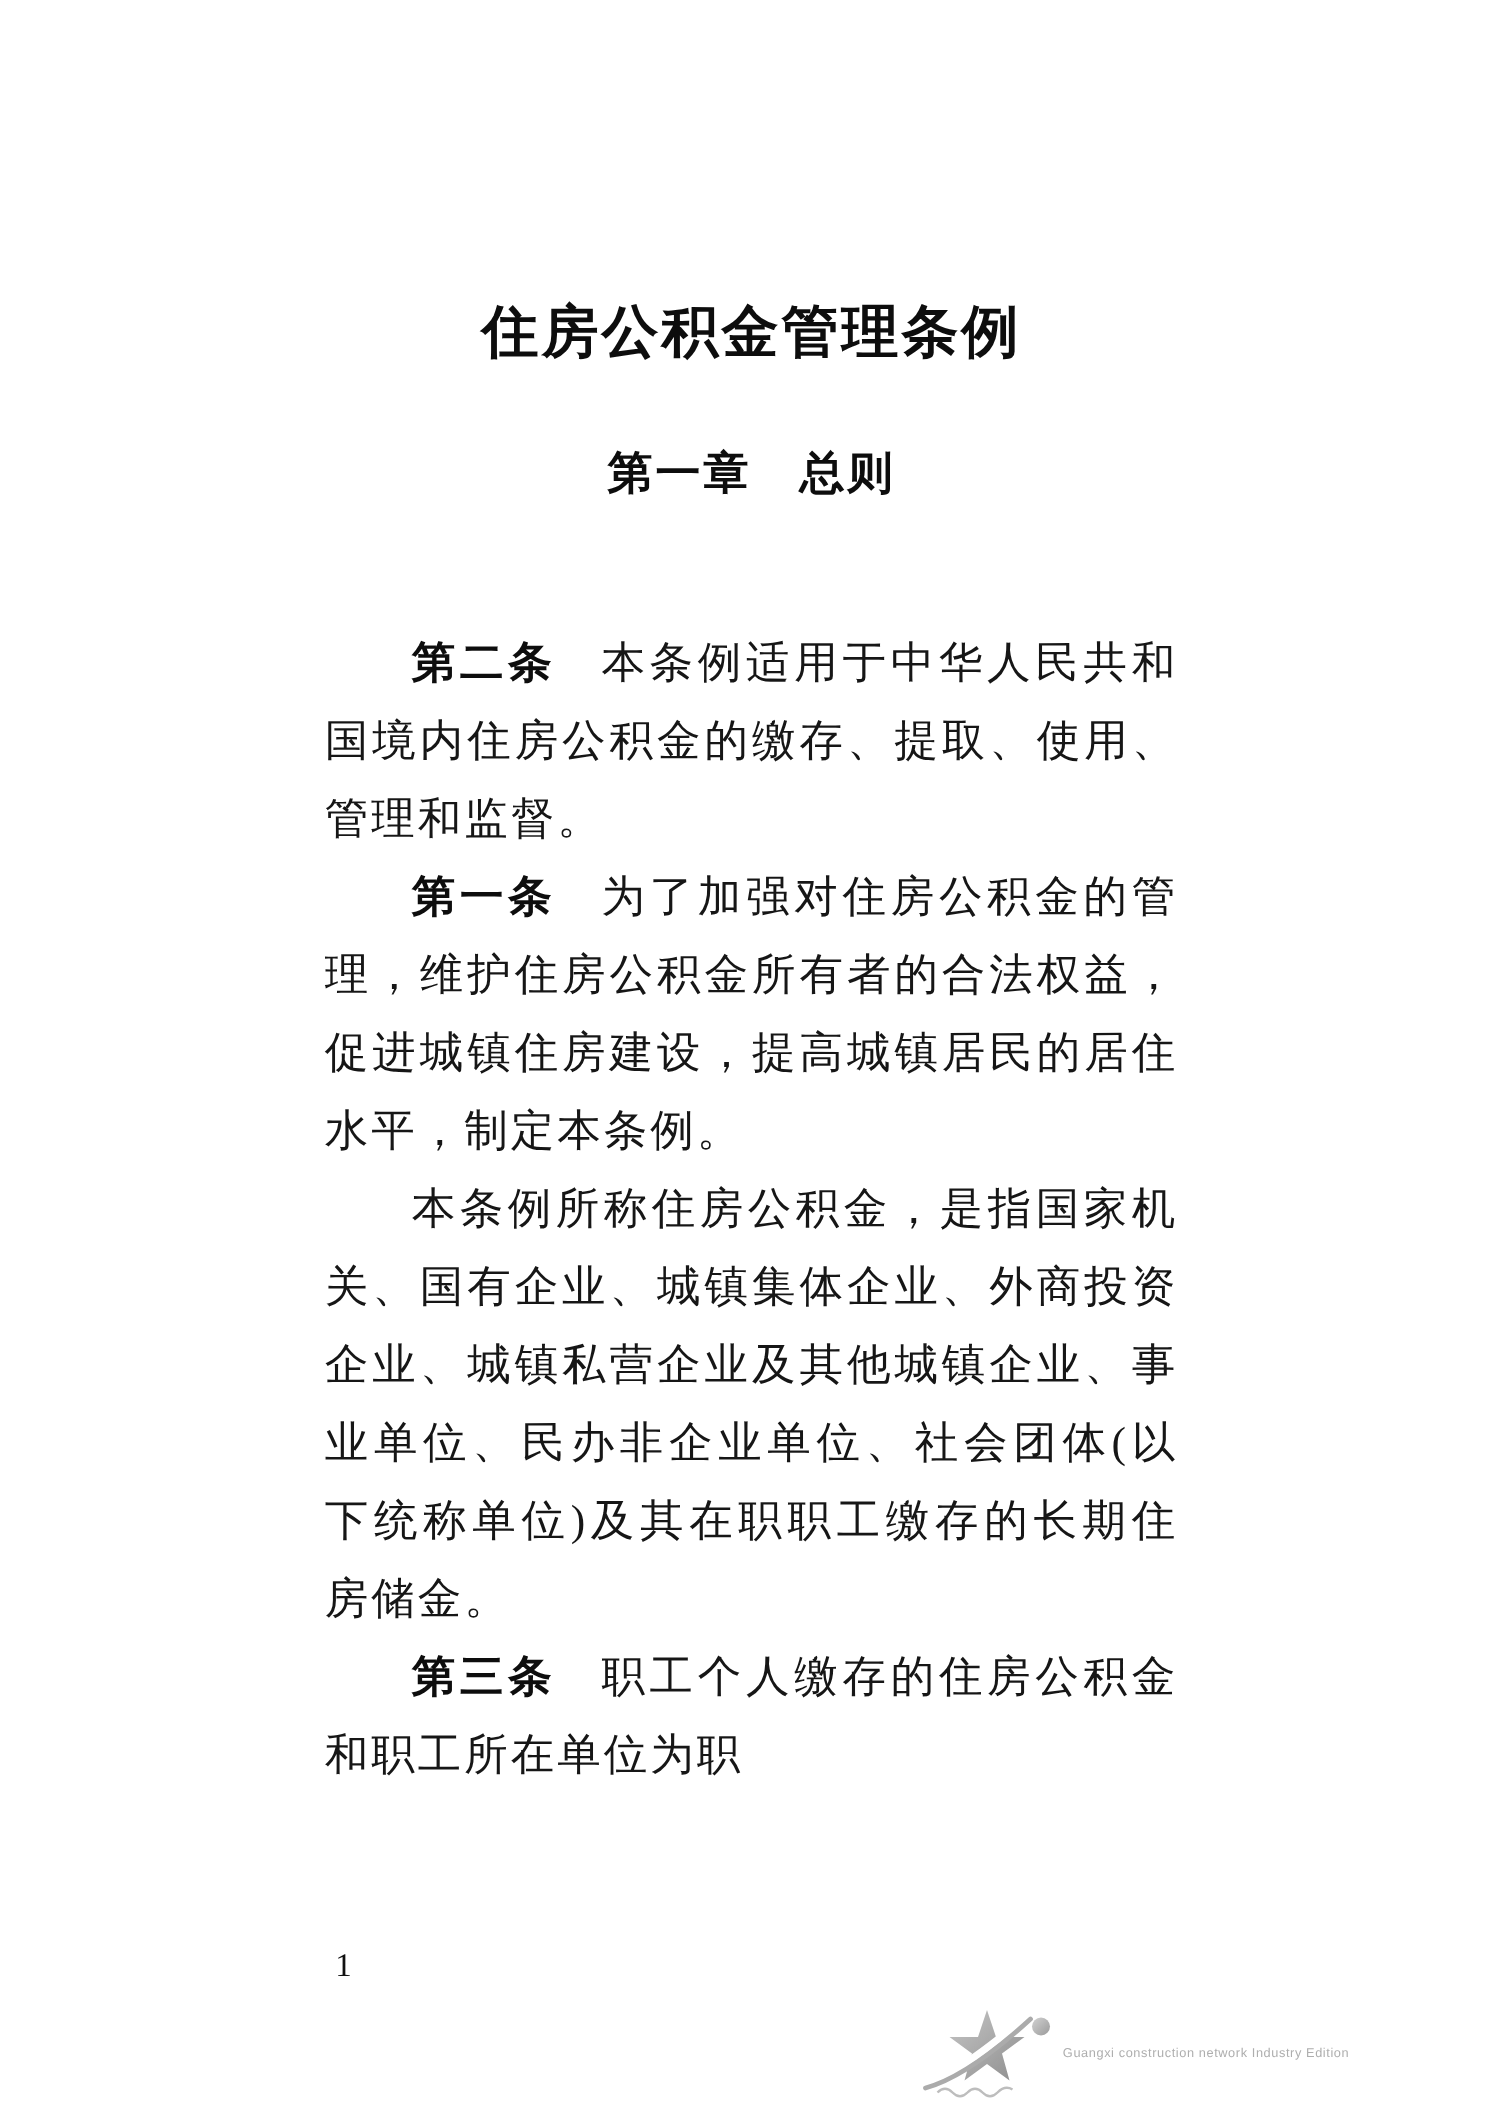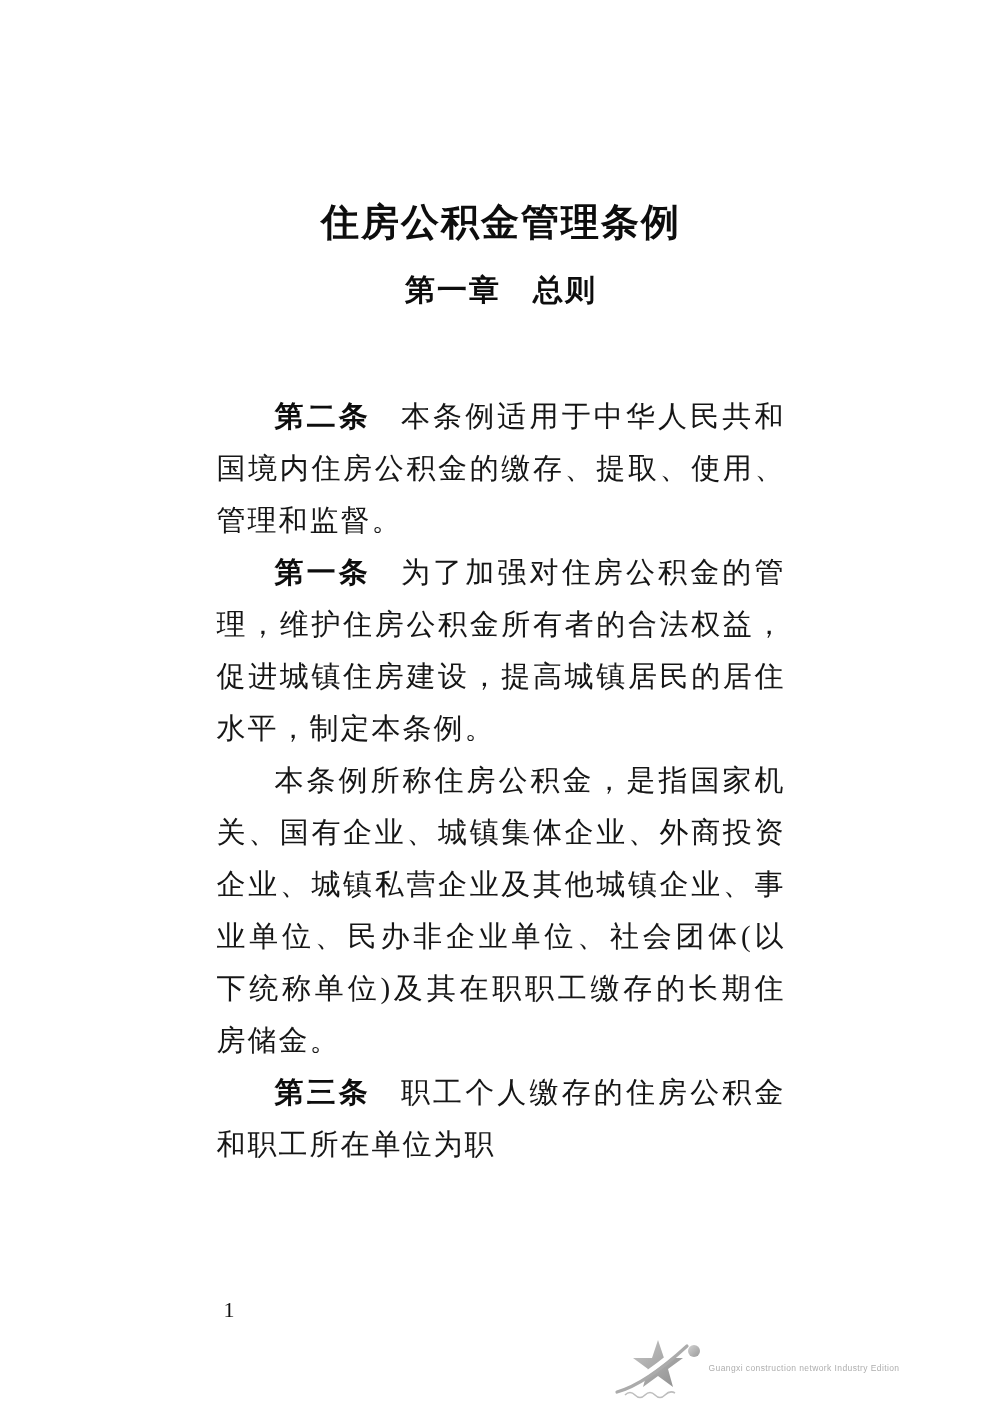--- a/index.html
+++ b/index.html
@@ -36,21 +36,21 @@
     font-size: 29px;
     line-height: 50px;
     text-indent: 58px;
     text-align: justify;
     text-justify: inter-character;
     letter-spacing: 1px;
     color: #141414;
   }
 
   .chapter-heading {
-    margin-top: 24px;
+    margin-top: 50px;
     font-family: "Liberation Sans", sans-serif;
     font-weight: 700;
     font-size: 30px;
     line-height: 40px;
     text-align: center;
     letter-spacing: 2px;
     color: #0d0d0d;
   }
 
   .body-text {

